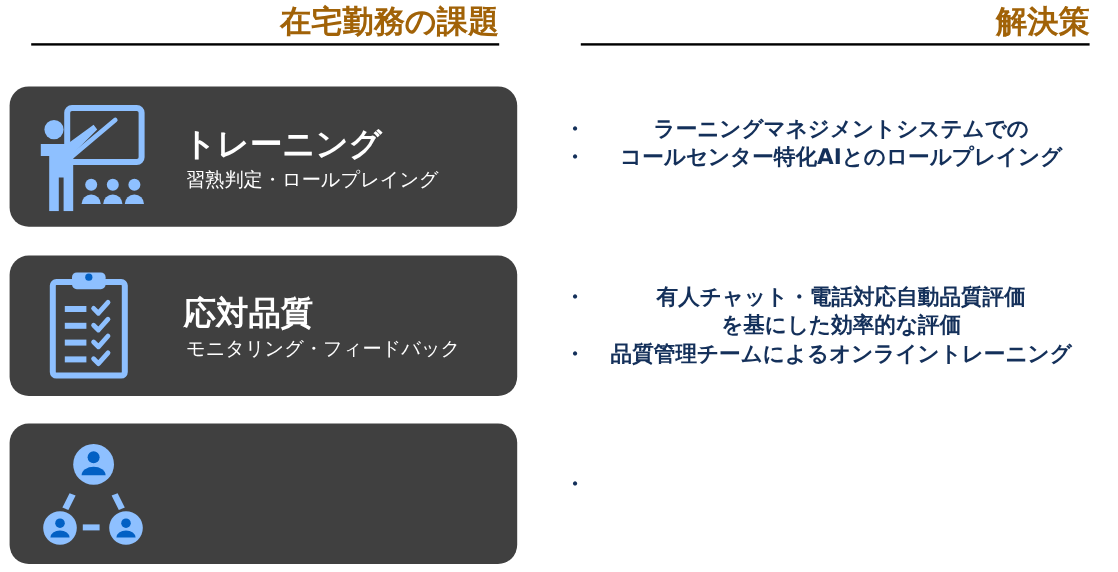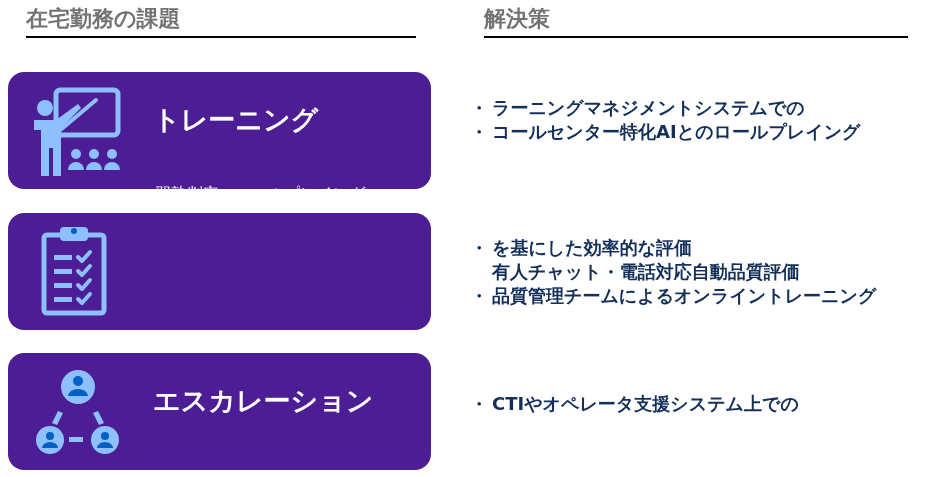--- a/index.html
+++ b/index.html
@@ -1,32 +1,32 @@
 <!DOCTYPE html>
 <html><head>
 <meta charset="utf-8">
 <style>
   html, body { margin: 0; padding: 0; background: #ffffff; }
   body { width: 932px; height: 477px; position: relative; overflow: hidden;
          font-family: "DejaVu Sans", "Liberation Sans", sans-serif; }
   .col-head { position: absolute; top: 4px; height: 32px; border-bottom: 2px solid #000;
-              text-align: left; font-size: 22px; font-weight: bold; color: #737373; line-height: 30px; }
+              text-align: right; font-size: 26px; font-weight: bold; color: #a16207; line-height: 30px; }
   .col-head.left { left: 26px; width: 390px; }
   .col-head.right { left: 484px; width: 424px; }
-  .card { position: absolute; left: 8px; width: 423px; height: 117px; background: #4c1d95;
+  .card { position: absolute; left: 8px; width: 423px; height: 117px; background: #404040;
           border-radius: 16px; box-sizing: border-box; }
   .card .icon { position: absolute; left: 20px; top: 12px; width: 100px; height: 92px; }
   .card .title { position: absolute; left: 145px; top: 30px; color: #fff; font-size: 27px;
                  font-weight: bold; white-space: nowrap; letter-spacing: 0px; }
-  .card .sub { position: absolute; left: 147px; top: 68px; color: #fff; font-size: 16px; white-space: nowrap; margin-top: 44px; }
+  .card .sub { position: absolute; left: 147px; top: 68px; color: #fff; font-size: 16px; white-space: nowrap; }
   .sol { position: absolute; left: 470px; width: 440px; color: #14305a; font-size: 18px;
          font-weight: bold; line-height: 24px; }
   .sol .item { position: relative; padding-left: 22px; }
   .sol .bullet { position: absolute; left: 0; top: 0; }
-  .sol .line { display: block; white-space: nowrap; }
+  .sol .line { display: block; white-space: nowrap; text-align: center; }
 </style>
 </head>
 <body>
 
 <div class="col-head left">在宅勤務の課題</div>
 <div class="col-head right">解決策</div>
 
 <div class="card" style="top:72px;">
   <svg class="icon" viewBox="0 0 100 92">
     <g fill="#8ec0ff">
@@ -69,26 +69,28 @@
       <rect x="26" y="58" width="18" height="5"></rect>
         <rect x="26" y="72" width="18" height="5"></rect>
     </g>
     <g fill="none" stroke="#8ec0ff" stroke-width="4" stroke-linecap="round" stroke-linejoin="round">
       <path d="M50 32 l4 4 l8 -9"></path>
         <path d="M50 46 l4 4 l8 -9"></path>
       <path d="M50 60 l4 4 l8 -9"></path>
         <path d="M50 74 l4 4 l8 -9"></path>
     </g>
   </svg>
+  <div class="title">応対品質</div>
+  <div class="sub">モニタリング・フィードバック</div>
 </div>
 <div class="sol" style="top:236px;">
   <div class="item">
     <span class="bullet">・</span>
+    <span class="line">有人チャット・電話対応自動品質評価</span>
     <span class="line">を基にした効率的な評価</span>
-    <span class="line">有人チャット・電話対応自動品質評価</span>
   </div>
   <div class="item">
     <span class="bullet">・</span>
     <span class="line">品質管理チームによるオンライントレーニング</span>
   </div>
 </div>
 
 <div class="card" style="top:353px;">
   <svg class="icon" viewBox="0 0 100 92">
     <g fill="#8ec0ff">
@@ -101,20 +103,18 @@
     </g>
     <g fill="#0260c4">
       <circle cx="50" cy="16" r="5"></circle>
         <path d="M40 31 a10 7 0 0 1 20 0 z"></path>
       <circle cx="22" cy="71" r="4"></circle>
         <path d="M14 83 a8 6 0 0 1 16 0 z"></path>
       <circle cx="77" cy="71" r="4"></circle>
         <path d="M69 83 a8 6 0 0 1 16 0 z"></path>
     </g>
   </svg>
-  <div class="title">エスカレーション</div>
 </div>
 <div class="sol" style="top:392px;">
   <div class="item">
     <span class="bullet">・</span>
-    <span class="line">CTIやオペレータ支援システム上での</span>
   </div>
 </div>
 
 </body></html>

